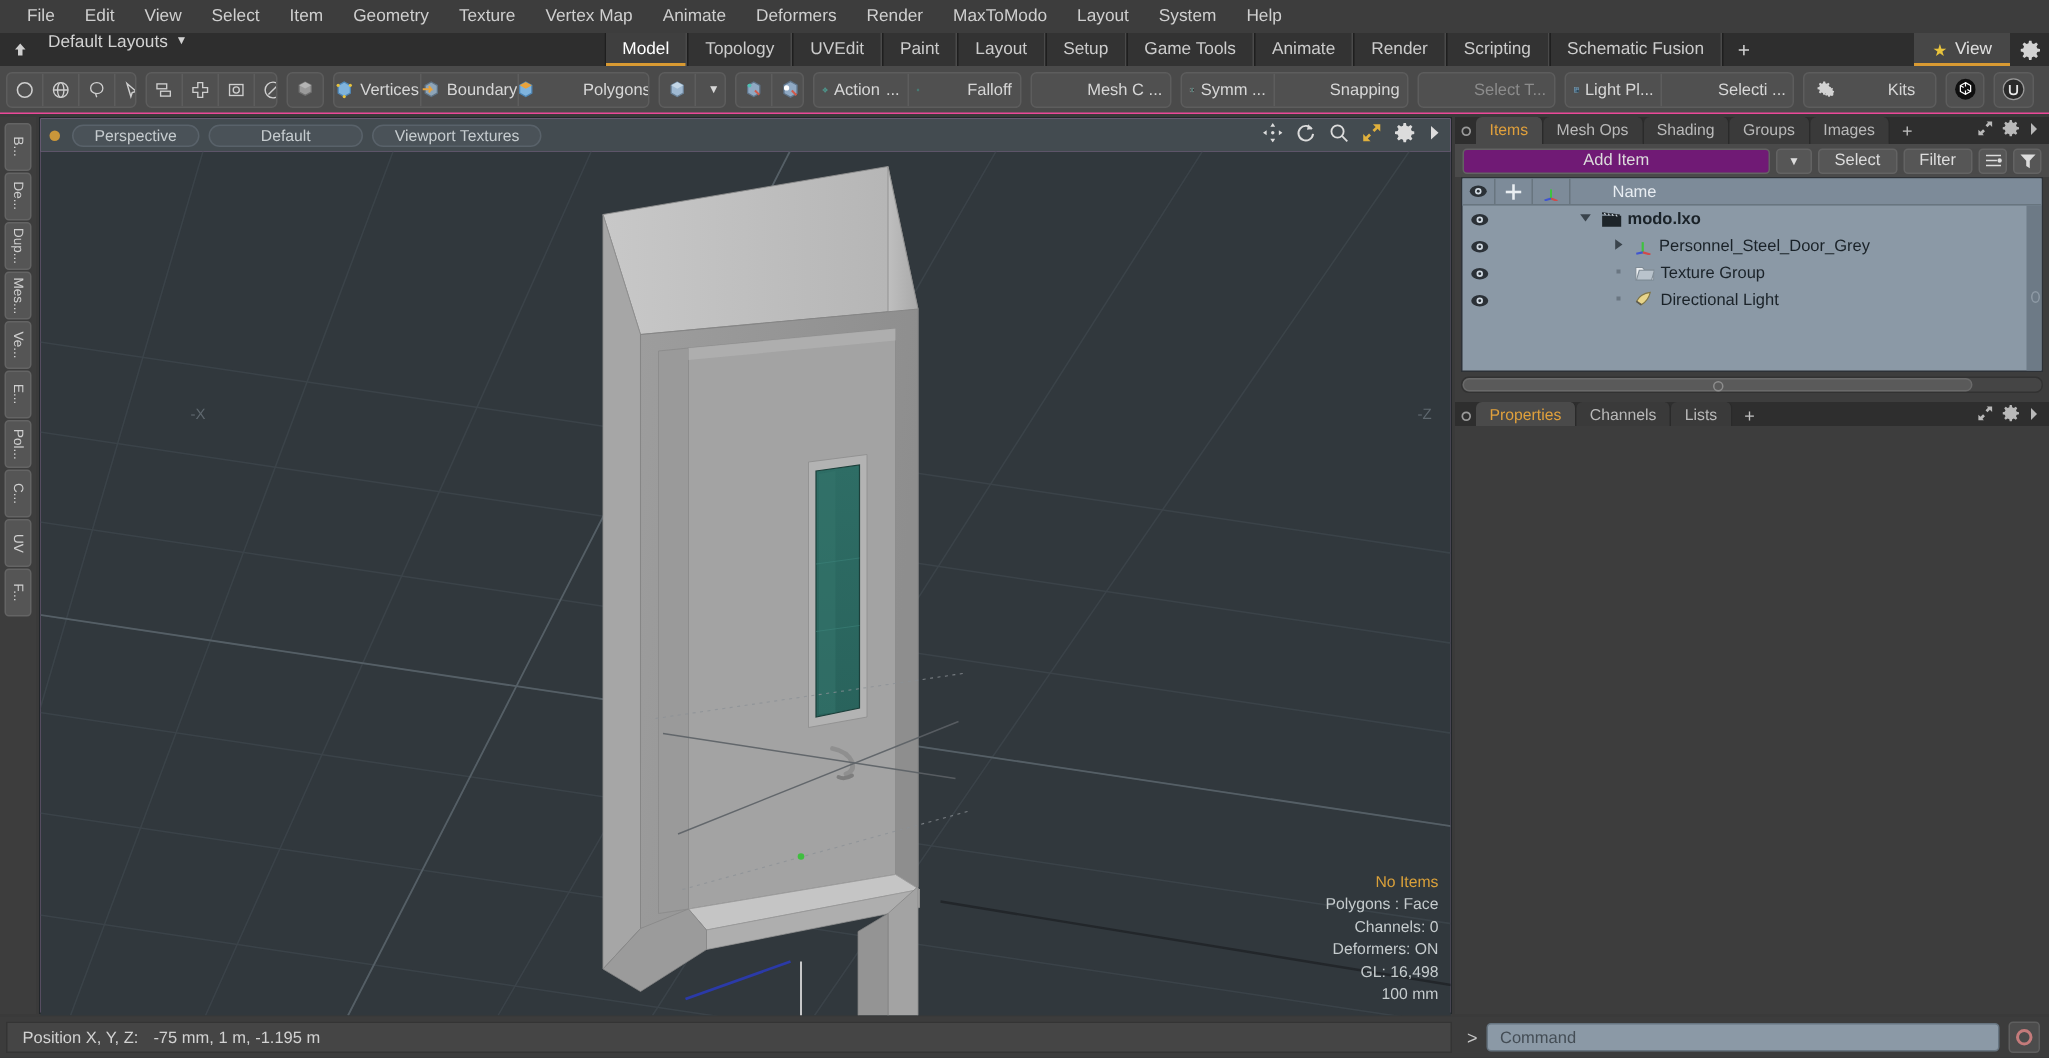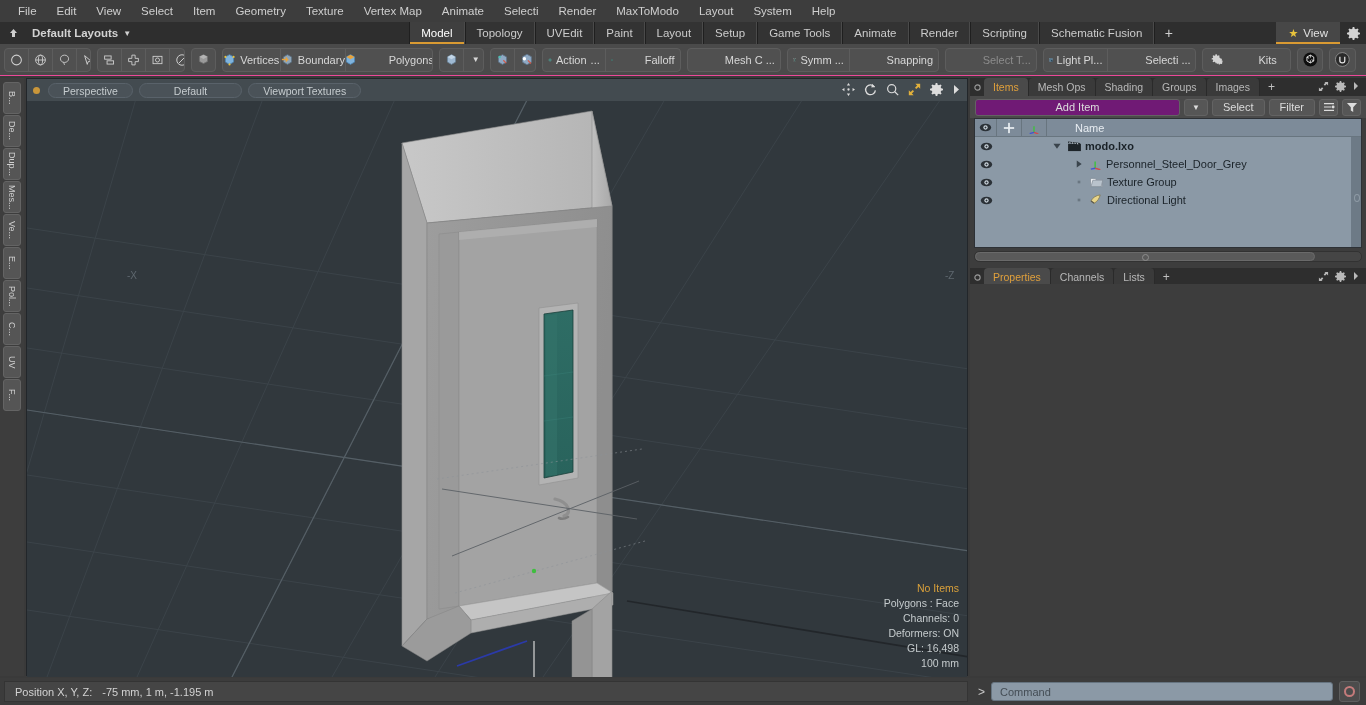--- a/index.html
+++ b/index.html
@@ -27,23 +27,22 @@
   
   .tabbar {
     position: absolute; left: 0; top: 22px; width: 1366px; height: 22px;
     background: #2e2e2e; display: flex; align-items: stretch;
   }
   .home-btn {
     width: 26px; display: flex; align-items: center; justify-content: center;
     background: #2e2e2e;
   }
   .layouts-label {
-    display: flex; align-items: center; padding: 0 10px 0 6px; font-size: 11.5px; color: #d2d2d2;
+    display: flex; align-items: flex-start; padding: 0 10px 0 6px; font-size: 11.5px; color: #d2d2d2;
     white-space: nowrap;
-    font-weight: bold;
   }
   .tabspacer { flex: 0 0 268px; }
   .lt-tab {
     display: flex; align-items: center; justify-content: center;
     padding: 0 11px; font-size: 11.5px; color: #cccccc;
     border-left: 1px solid #1f1f1f; border-right: 1px solid #4a4a4a;
     background: #333333; white-space: nowrap; position: relative;
   }
   .lt-tab.active { background: #3f3f3f; color: #ffffff; }
   .lt-tab.active::after {
@@ -232,21 +231,21 @@
   <div class="menubar" id="menubar">
       <div class="mi">File</div>
       <div class="mi">Edit</div>
       <div class="mi">View</div>
       <div class="mi">Select</div>
       <div class="mi">Item</div>
       <div class="mi">Geometry</div>
       <div class="mi">Texture</div>
       <div class="mi">Vertex Map</div>
       <div class="mi">Animate</div>
-      <div class="mi">Selecti</div>
+      <div class="mi">Deformers</div>
       <div class="mi">Render</div>
       <div class="mi">MaxToModo</div>
       <div class="mi">Layout</div>
       <div class="mi">System</div>
       <div class="mi">Help</div>
     </div>
 
   <div class="tabbar">
     <div class="home-btn">
       <svg width="13" height="13" viewBox="0 0 13 13">

